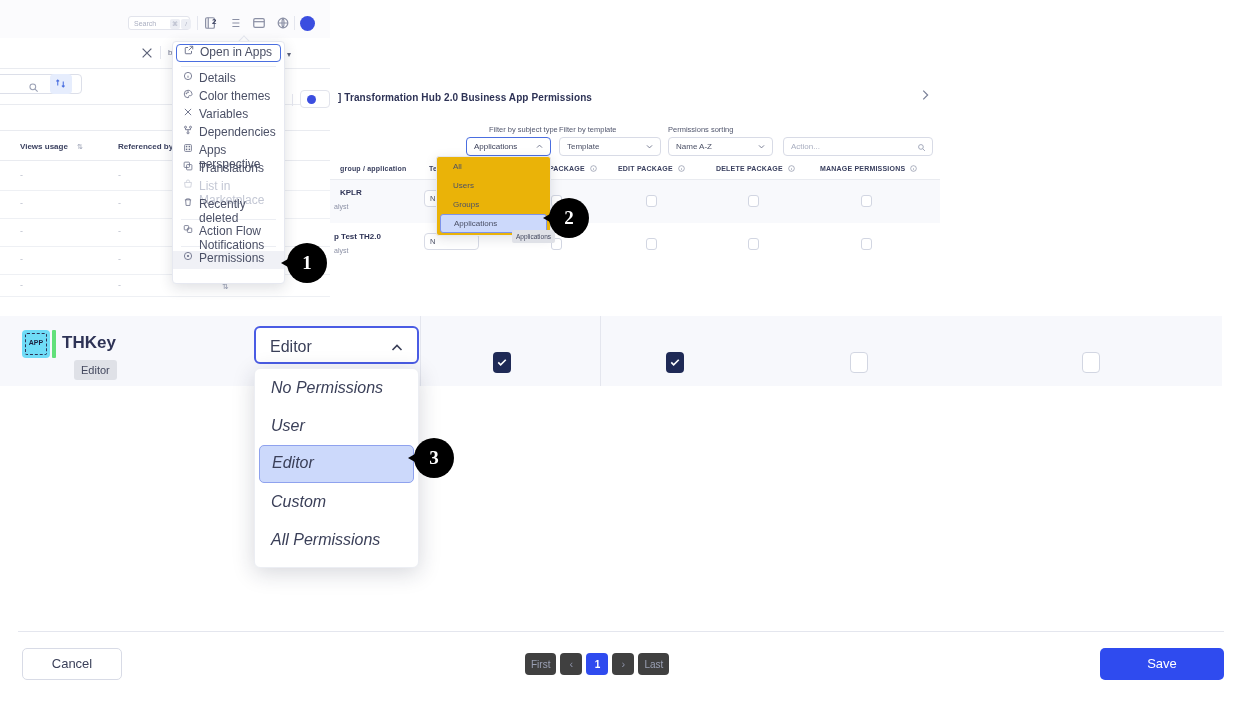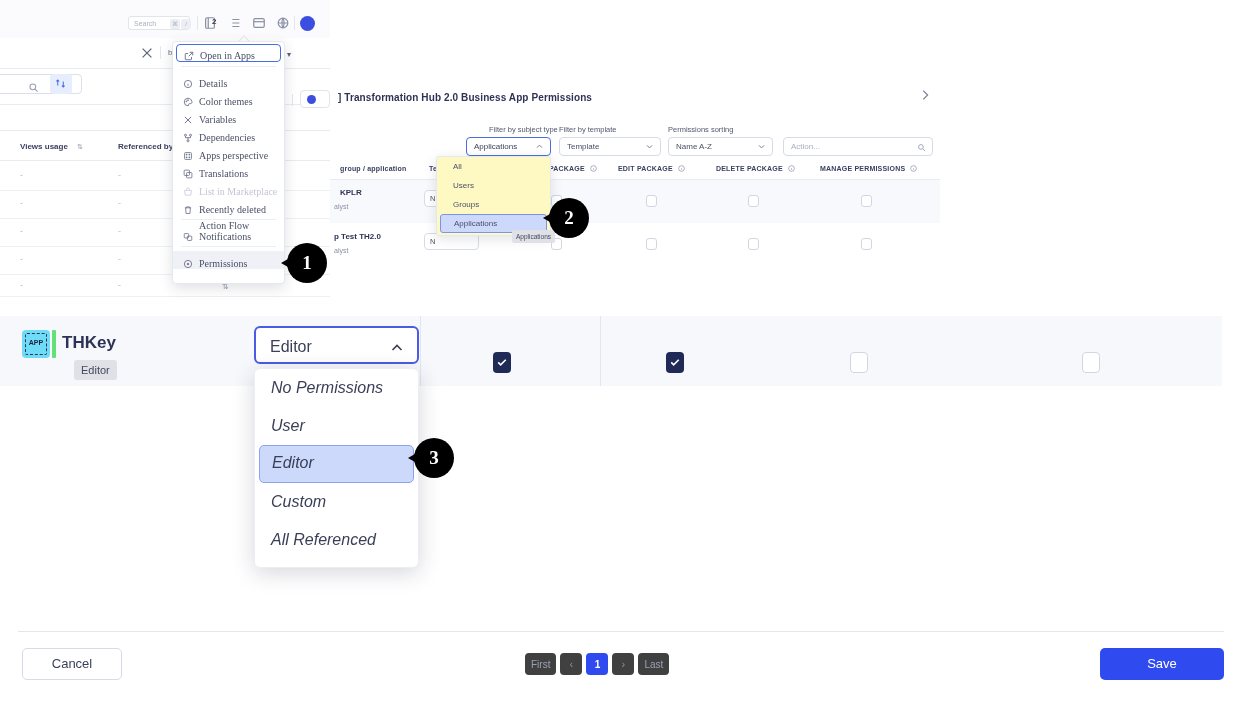--- a/index.html
+++ b/index.html
@@ -89,22 +89,22 @@
     left:172px; top:41px; width:113px; height:243px;
     background:#fff; border:1px solid #e6e8f0; border-radius:4px;
     box-shadow: 0 4px 14px rgba(30,35,60,.14);
   }
   #menu-arrow {
     left:240px; top:37px; width:8px; height:8px; background:#fff;
     border-left:1px solid #e6e8f0; border-top:1px solid #e6e8f0;
     transform: rotate(45deg);
   }
   .menu-item {
-    position:relative; height:18px; display:flex; align-items:flex-end;
-    padding-left:10px; font-size:10px; color:#4b5066; cursor:default;font-family:Liberation Serif, serif;
+    position:relative; height:18px; display:flex; align-items:flex-start;
+    padding-left:10px; font-size:12px; color:#4b5066; cursor:default;
   }
   .menu-item .mi-ic { width:10px; height:10px; margin-right:6px; color:#6b7089; flex:0 0 10px; }
   .menu-item .mi-ic svg { width:10px; height:10px; display:block; }
   .menu-item.highlighted {
     margin:2px 3px; height:18px; padding-left:7px;
     border:1px solid #4a6ee0; border-radius:4px; background:#fff;
   }
   .menu-item.disabled { color:#c3c7d4; }
   .menu-item.disabled .mi-ic { color:#c9cdd8; }
   .menu-item.active { background:#f0f1f6; }
@@ -168,21 +168,21 @@
     position:absolute; left:783px; top:137px; width:150px; height:19px;
     background:#fff; border:1px solid #d8dbe6; border-radius:4px;
     font-size:8px; color:#a9aec0; padding-left:7px; line-height:17px;
   }
   #search-perm .s-ic { position:absolute; right:6px; top:5px; width:9px; height:9px; color:#9aa0b4; }
   #search-perm .s-ic svg { width:9px; height:9px; display:block; }
 
   
   #subject-dropdown {
     left:436px; top:156px; width:115px; height:80px;
-    background:#fef9c3; border:1px solid #e6e8f0; border-radius:3px;
+    background:#eab308; border:1px solid #e6e8f0; border-radius:3px;
     box-shadow:0 3px 12px rgba(30,35,60,.13);
   }
   .sd-item {
     position:relative; height:19px; line-height:19px;
     padding-left:16px; font-size:8px; color:#4b5066;
   }
   .sd-item.sel {
     margin:0 3px; height:19px; line-height:17px; padding-left:13px;
     background:#ccd9fb; border:1px solid #7d93ea; border-radius:3px;
   }
@@ -677,21 +677,21 @@
       </svg>
   </div>
   <div class="big-cbox unchecked" id="cb-del"></div>
   <div class="big-cbox unchecked" id="cb-mng"></div>
 
   <div class="abs" id="role-dropdown">
     <div class="role-item">No Permissions</div>
     <div class="role-item">User</div>
     <div class="role-item sel">Editor</div>
     <div class="role-item">Custom</div>
-    <div class="role-item">All Referenced</div>
+    <div class="role-item">All Permissions</div>
   </div>
 
   <div class="callout" id="callout-1">
     <div class="tail"></div>
       <div class="bubble"></div>
     <div class="num">1</div>
   </div>
   <div class="callout" id="callout-2">
     <div class="tail"></div>
       <div class="bubble"></div>

